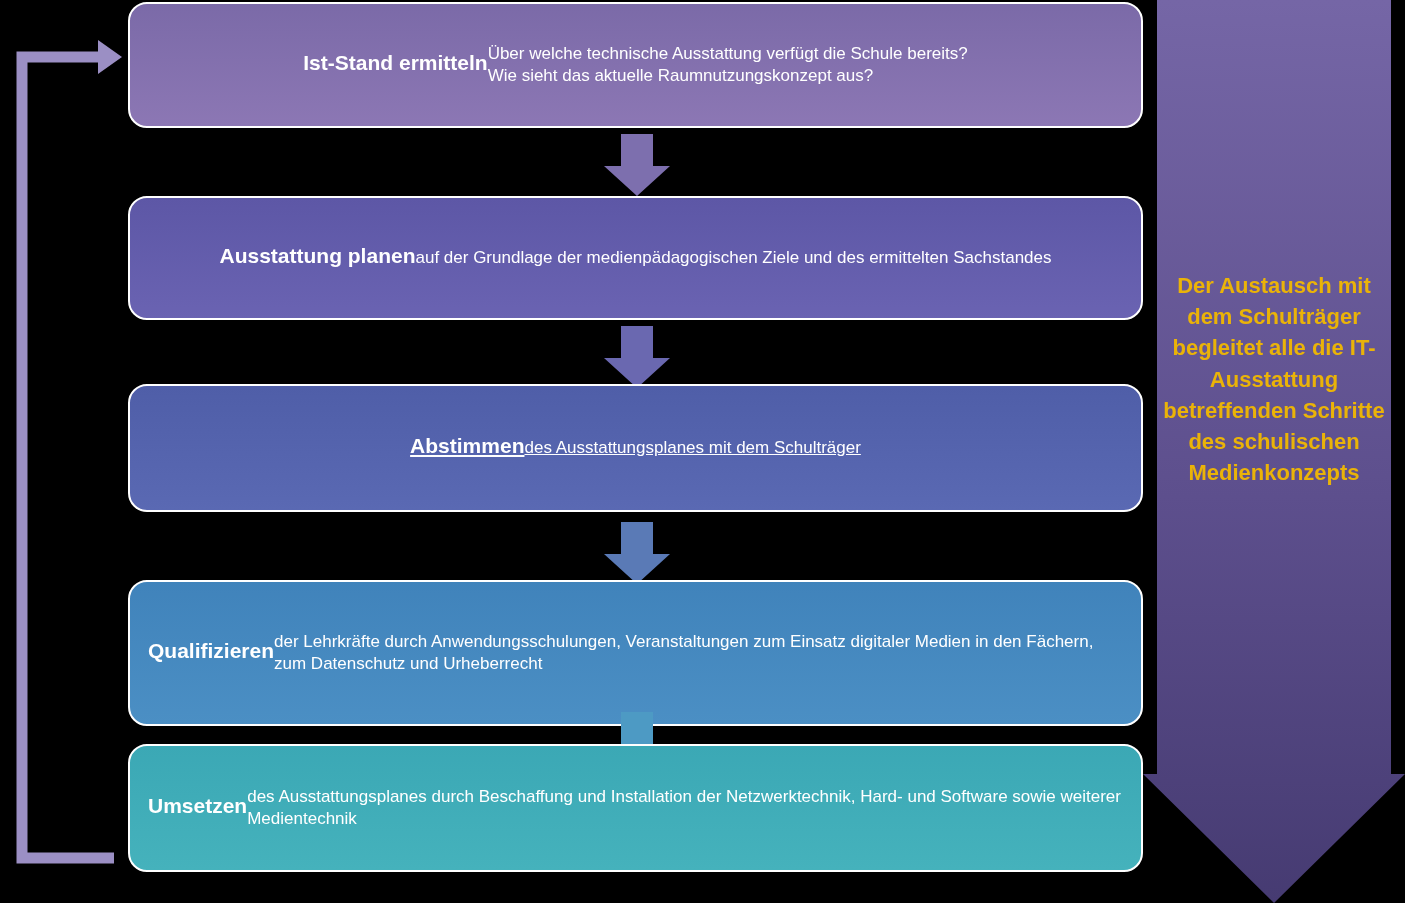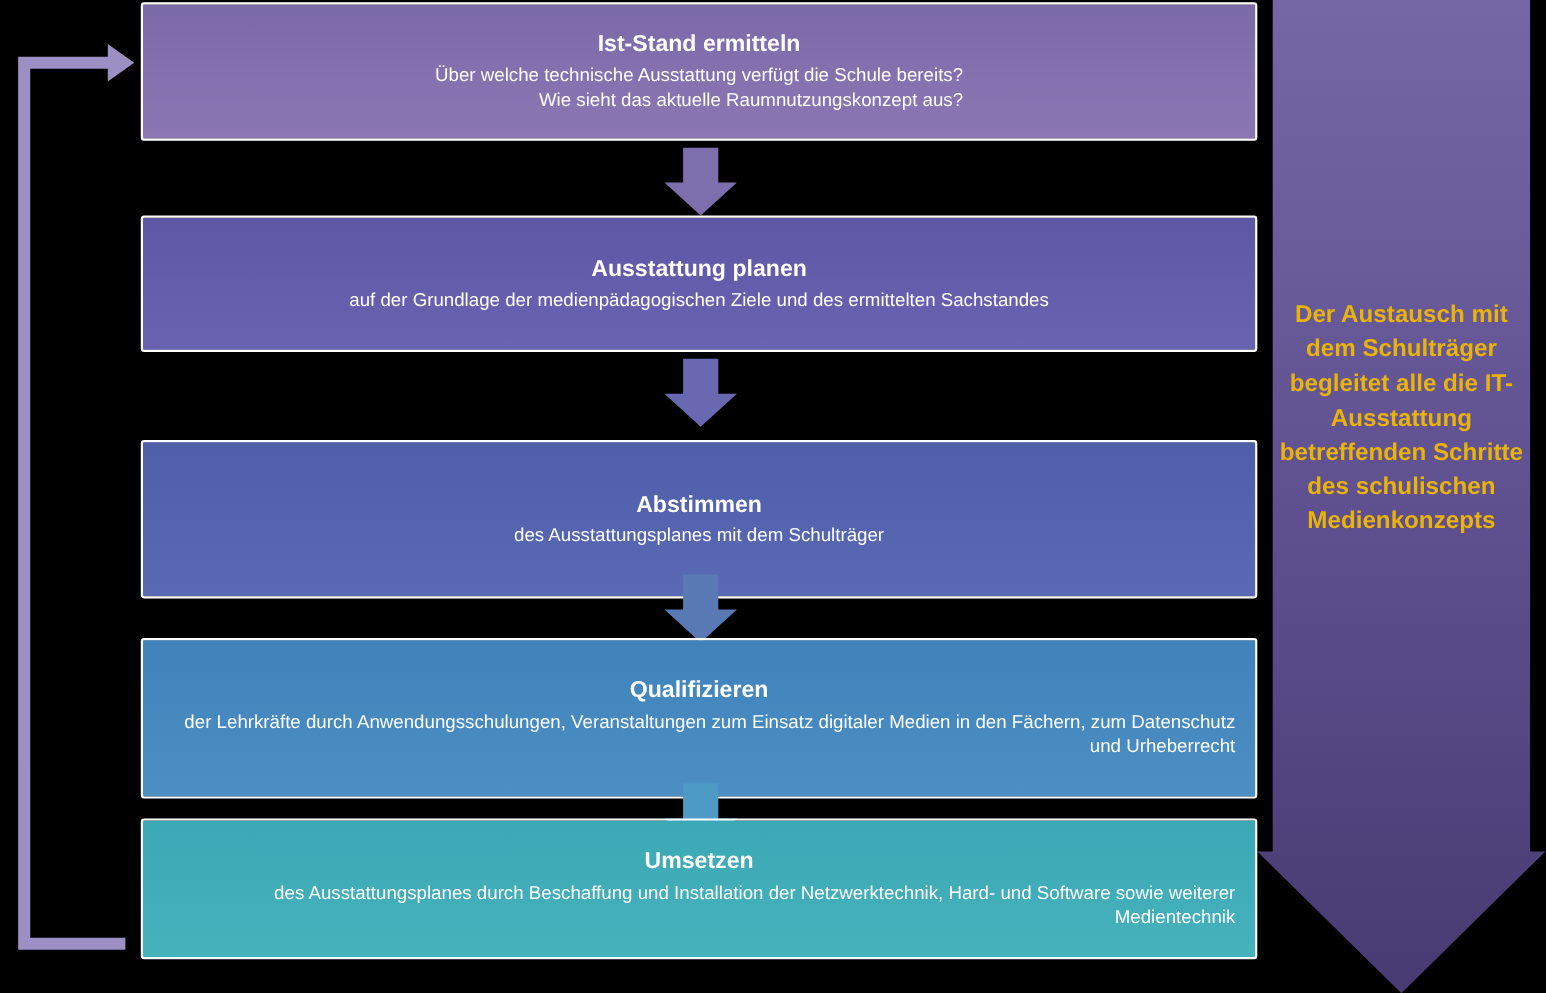--- a/index.html
+++ b/index.html
@@ -30,46 +30,45 @@
     width: 130px;
     height: 903px;
     pointer-events: none;
   }
 
   
   .step {
     position: absolute;
     left: 128px;
     width: 1015px;
-    border-radius: 3px;
+    border-radius: 19px;
     border: 2px solid #ffffff;
     box-sizing: border-box;
     color: #ffffff;
     display: flex;
-    flex-direction: column;
     align-items: center;
     justify-content: center;
-    text-align: right;
+    text-align: left;
     padding: 6px 18px;
   }
   .step .title {
     font-size: 21px;
     font-weight: bold;
     line-height: 1.25;
     margin-bottom: 4px;
   }
   .step .desc {
     font-size: 17px;
     font-weight: normal;
     line-height: 1.32;
   }
 
   #step-0 { top: 2px;   height: 126px; background: linear-gradient(180deg,#7b6aa8 0%,#8c77b4 100%); }
   #step-1 { top: 196px; height: 124px; background: linear-gradient(180deg,#5d57a6 0%,#6a63b2 100%); }
-  #step-2 { top: 400px; height: 144px; background: linear-gradient(180deg,#4f5ea8 0%,#5a69b3 100%); }
+  #step-2 { top: 384px; height: 128px; background: linear-gradient(180deg,#4f5ea8 0%,#5a69b3 100%); text-decoration: underline; }
   #step-3 { top: 580px; height: 146px; background: linear-gradient(180deg,#4083bb 0%,#4b8fc4 100%); }
   #step-4 { top: 744px; height: 128px; background: linear-gradient(180deg,#3ba8b5 0%,#45b2bc 100%); }
 
   
   .connector {
     position: absolute;
     left: 604px;
     width: 66px;
     height: 62px;
   }

